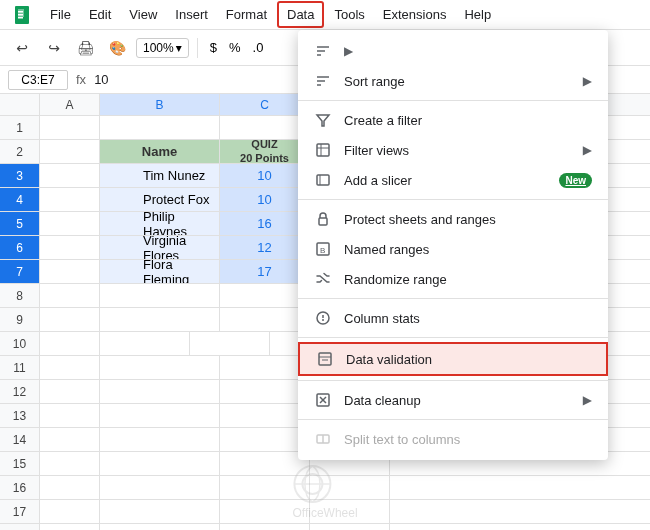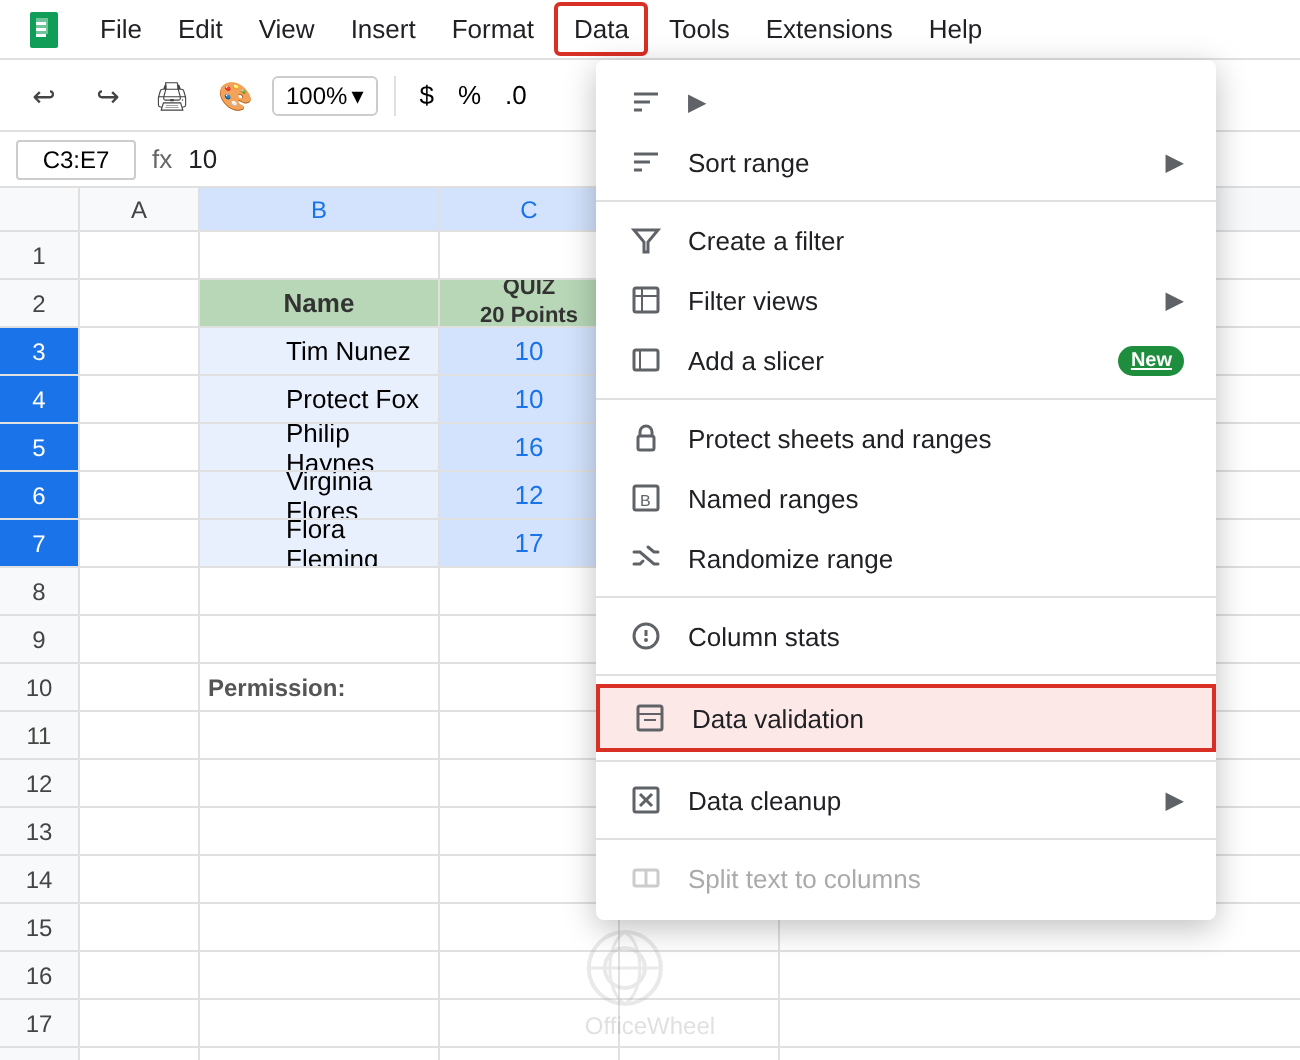--- a/index.html
+++ b/index.html
@@ -401,23 +401,20 @@
       <div class="row-num" data-name="row-number">9</div>
       <div class="cell col-a" data-name="cell-a9"></div>
       <div class="cell col-b" data-name="cell-b9"></div>
       <div class="cell col-c" data-name="cell-c9"></div>
       <div class="cell col-d" data-name="cell-d9"></div>
     </div>
 
     <div class="row" data-name="table-row">
       <div class="row-num" data-name="row-number">10</div>
       <div class="cell col-a" data-name="cell-a10"></div>
-      <div class="cell col-b" data-name="cell-b10">
-          <span class="permission-text">Permission:</span>
-        </div>
       <div class="cell col-c" data-name="cell-c10"></div>
       <div class="cell col-d" data-name="cell-d10"></div>
     </div>
 
     <div class="row" data-name="table-row">
         <div class="row-num" data-name="row-number">11</div>
         <div class="cell col-a"></div>
         <div class="cell col-b"></div>
         <div class="cell col-c"></div>
         <div class="cell col-d"></div>

